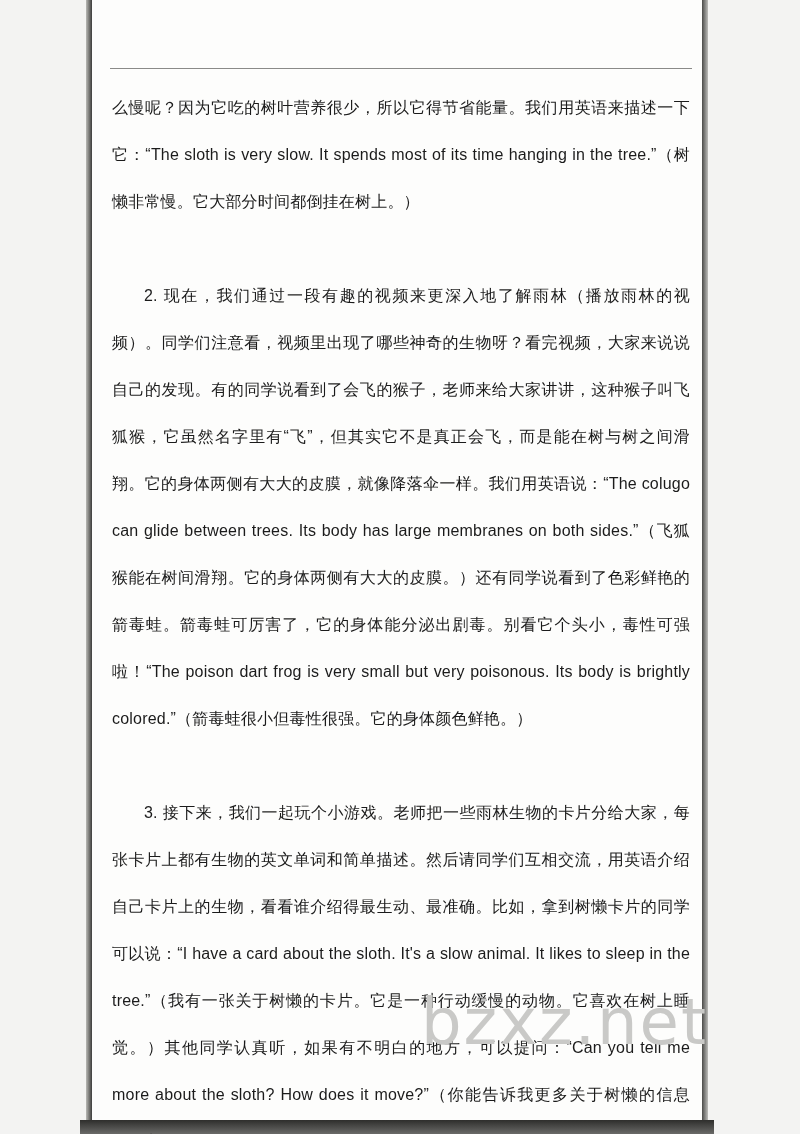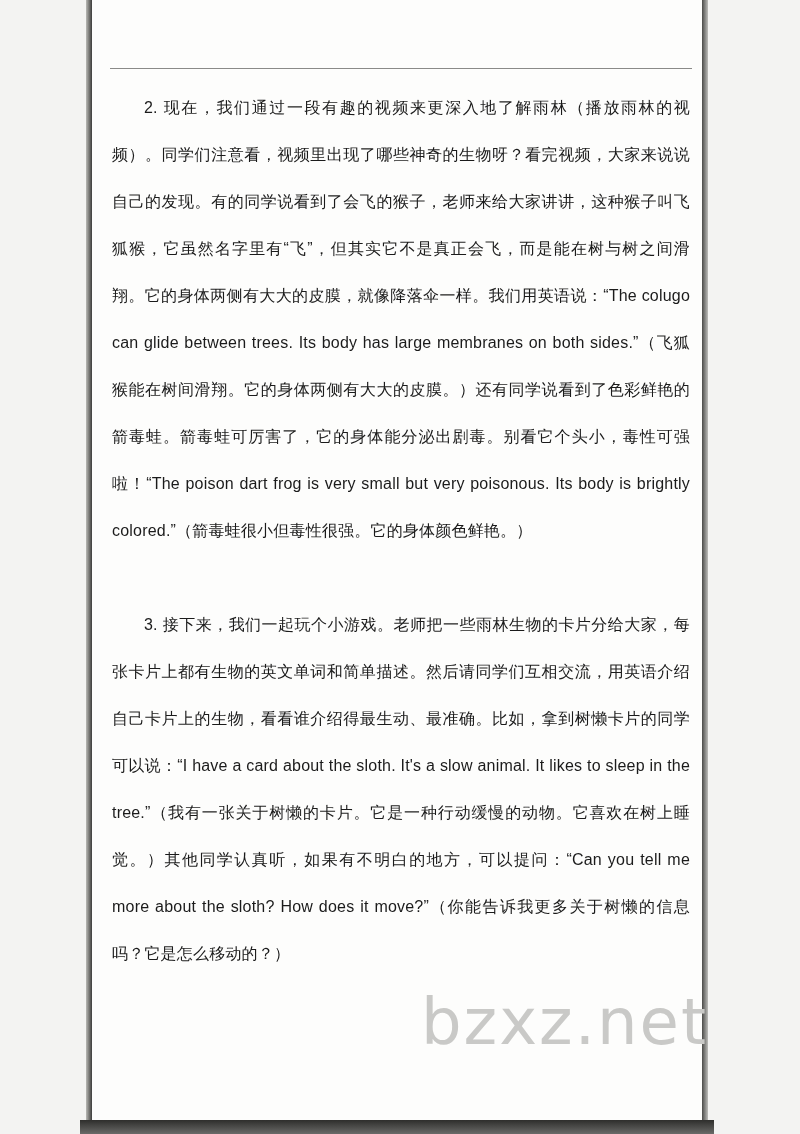--- a/index.html
+++ b/index.html
@@ -102,19 +102,20 @@
 
   <div class="page"></div>
 
   <div class="edge-left"></div>
   <div class="edge-right"></div>
   <div class="edge-bottom"></div>
 
   <div class="header-rule"></div>
 
   <div class="content">
+    <p>么慢呢？因为它吃的树叶营养很少，所以它得节省能量。我们用英语来描述一下它：“The sloth is very slow. It spends most of its time hanging in the tree.”（树懒非常慢。它大部分时间都倒挂在树上。）</p>
     <p class="indent">2. 现在，我们通过一段有趣的视频来更深入地了解雨林（播放雨林的视频）。同学们注意看，视频里出现了哪些神奇的生物呀？看完视频，大家来说说自己的发现。有的同学说看到了会飞的猴子，老师来给大家讲讲，这种猴子叫飞狐猴，它虽然名字里有“飞”，但其实它不是真正会飞，而是能在树与树之间滑翔。它的身体两侧有大大的皮膜，就像降落伞一样。我们用英语说：“The colugo can glide between trees. Its body has large membranes on both sides.”（飞狐猴能在树间滑翔。它的身体两侧有大大的皮膜。）还有同学说看到了色彩鲜艳的箭毒蛙。箭毒蛙可厉害了，它的身体能分泌出剧毒。别看它个头小，毒性可强啦！“The poison dart frog is very small but very poisonous. Its body is brightly colored.”（箭毒蛙很小但毒性很强。它的身体颜色鲜艳。）</p>
     <p class="indent">3. 接下来，我们一起玩个小游戏。老师把一些雨林生物的卡片分给大家，每张卡片上都有生物的英文单词和简单描述。然后请同学们互相交流，用英语介绍自己卡片上的生物，看看谁介绍得最生动、最准确。比如，拿到树懒卡片的同学可以说：“I have a card about the sloth. It's a slow animal. It likes to sleep in the tree.”（我有一张关于树懒的卡片。它是一种行动缓慢的动物。它喜欢在树上睡觉。）其他同学认真听，如果有不明白的地方，可以提问：“Can you tell me more about the sloth? How does it move?”（你能告诉我更多关于树懒的信息吗？它是怎么移动的？）</p>
   </div>
 
   <div class="watermark">bzxz.net</div>
 
 </div>
 
 </body></html>

